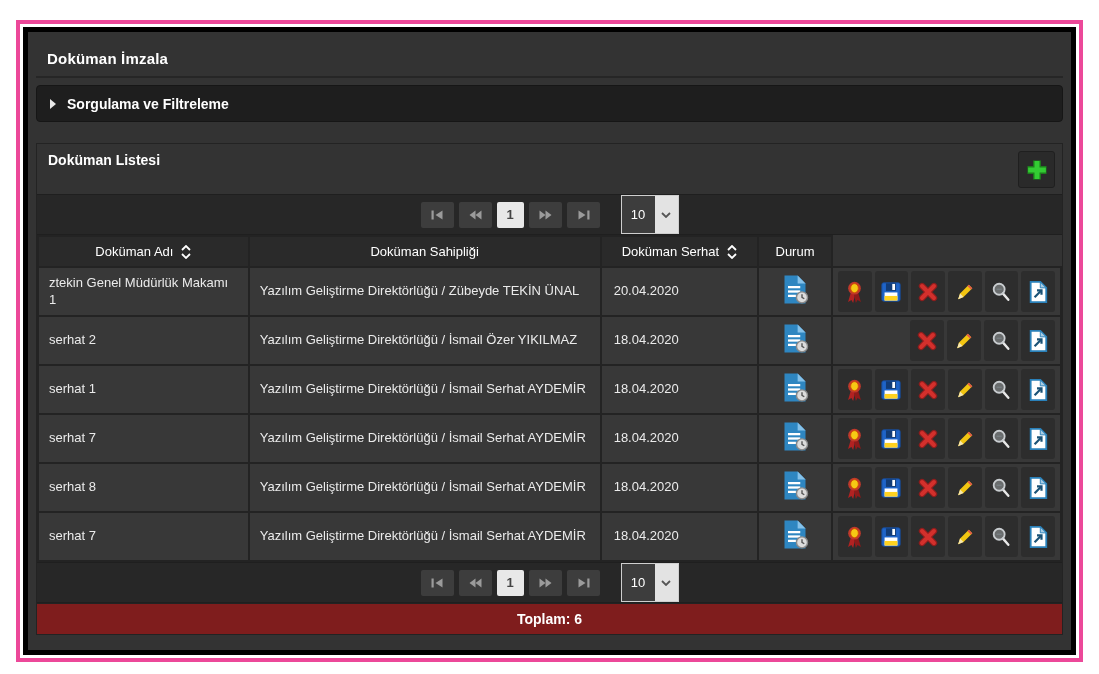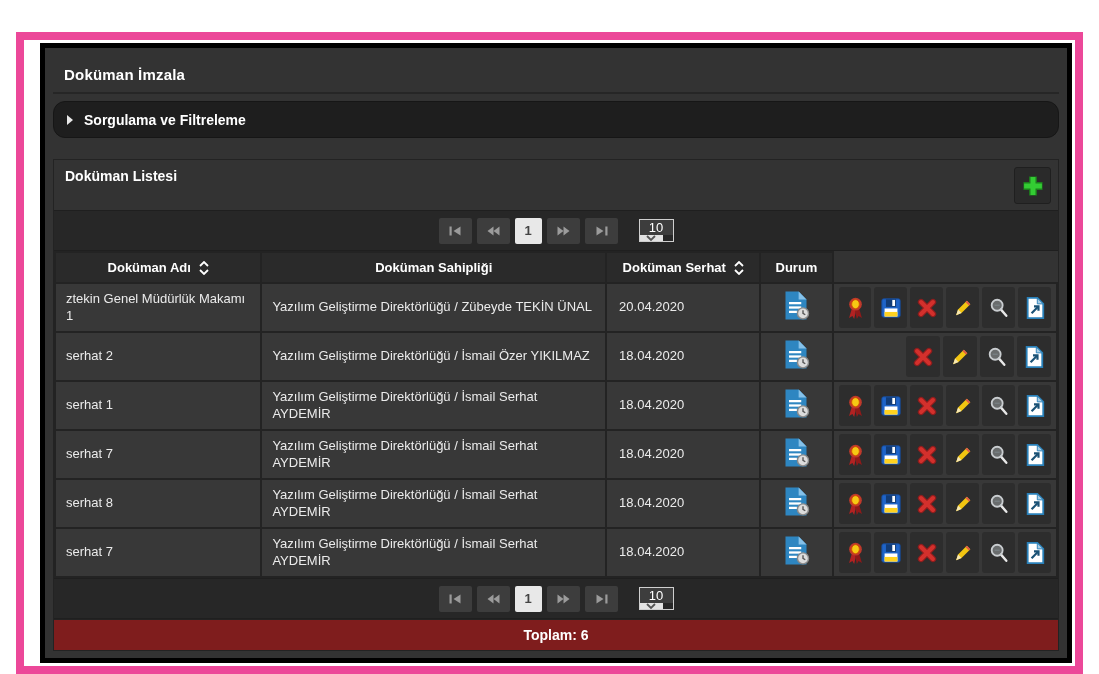--- a/index.html
+++ b/index.html
@@ -1,30 +1,30 @@
 <!DOCTYPE html>
 <html><head>
 <meta charset="utf-8">
 <style>
   * { box-sizing: border-box; }
   html,body { margin:0; padding:0; }
   body {
     width:1099px; height:674px; overflow:hidden; background:#ffffff;
     font-family:"Liberation Sans", sans-serif;
   }
-  .frame1 { position:absolute; left:16px; top:32px; width:1067px; height:642px; border:8px solid #ec4899;padding-left:13px; }
+  .frame1 { position:absolute; left:16px; top:20px; width:1067px; height:642px; border:4px solid #ec4899; }
   .frame2 { width:100%; height:100%; border:3px solid #fff; }
   .frame3 { width:100%; height:100%; border:5px solid #000; background:#333333; padding:8px; }
 
   .title-bar {
     height:38px; border-bottom:2px solid #262626; color:#fff; font-weight:bold;
     font-size:15px; display:flex; align-items:center; padding:0 11px; letter-spacing:.2px;
   }
   .accordion {
-    margin-top:7px; height:37px; background:#1e1e1e; border:1px solid #161616; border-radius:12px;
+    margin-top:7px; height:37px; background:#1e1e1e; border:1px solid #161616; border-radius:4px;
     display:flex; align-items:center; gap:11px; padding:0 13px; color:#fff; font-weight:bold;
     font-size:14px; cursor:pointer;
   }
   .caret-right { width:0; height:0; border-top:5px solid transparent; border-bottom:5px solid transparent; border-left:6px solid #e8e8e8; }
 
   .list-panel { margin-top:21px; border:1px solid #232323; }
   .list-header { height:50px; position:relative; padding:7px 11px; }
   .list-title { color:#fff; font-weight:bold; font-size:14px; }
   .add-btn {
     position:absolute; right:7px; top:7px; width:37px; height:37px; background:#2a2a2a;
@@ -37,27 +37,27 @@
     display:flex; align-items:center; justify-content:center; gap:5px;
   }
   .pg-btn {
     width:33px; height:26px; background:#3d3d3d; border:none; border-radius:2px;
     display:flex; align-items:center; justify-content:center; cursor:pointer; padding:0;
   }
   .pg-page {
     min-width:27px; height:26px; background:#e8e8e8; color:#444; font-weight:bold; font-size:13px;
     border:none; border-radius:2px; cursor:pointer; font-family:"Liberation Sans", sans-serif;
   }
-  .pg-size { margin-left:16px; display:flex; align-items:stretch; height:23px; border:1px solid #cfcfcf; cursor:pointer;flex-direction:column; }
+  .pg-size { margin-left:16px; display:flex; align-items:stretch; height:39px; border:1px solid #cfcfcf; cursor:pointer; }
   .pg-size-val { width:33px; background:#3d3d3d; color:#fff; font-size:13px; display:flex; align-items:center; justify-content:center; }
   .pg-size-caret { width:23px; background:#e3e3e3; display:flex; align-items:center; justify-content:center; }
 
   table { width:100%; border-collapse:collapse; table-layout:fixed; }
   th {
-    height:31px; background:#2a2a2a; color:#fff; font-weight:bold; font-size:13px;
+    height:31px; background:#2a2a2a; color:#fff; font-weight:normal; font-size:13px;
     border:2px solid #232323; text-align:center; padding:0 4px;
   }
   .th-inner { display:inline-flex; align-items:center; gap:8px; }
   td {
     background:#383838; color:#ebebeb; font-size:13px; border:2px solid #232323;
     padding:5px 10px; height:48px; vertical-align:middle; line-height:1.25;
   }
   td.date-cell { padding-left:12px; }
   td.status-cell { text-align:center; padding:2px; }
   td.actions-cell { padding:3px 5px; }

